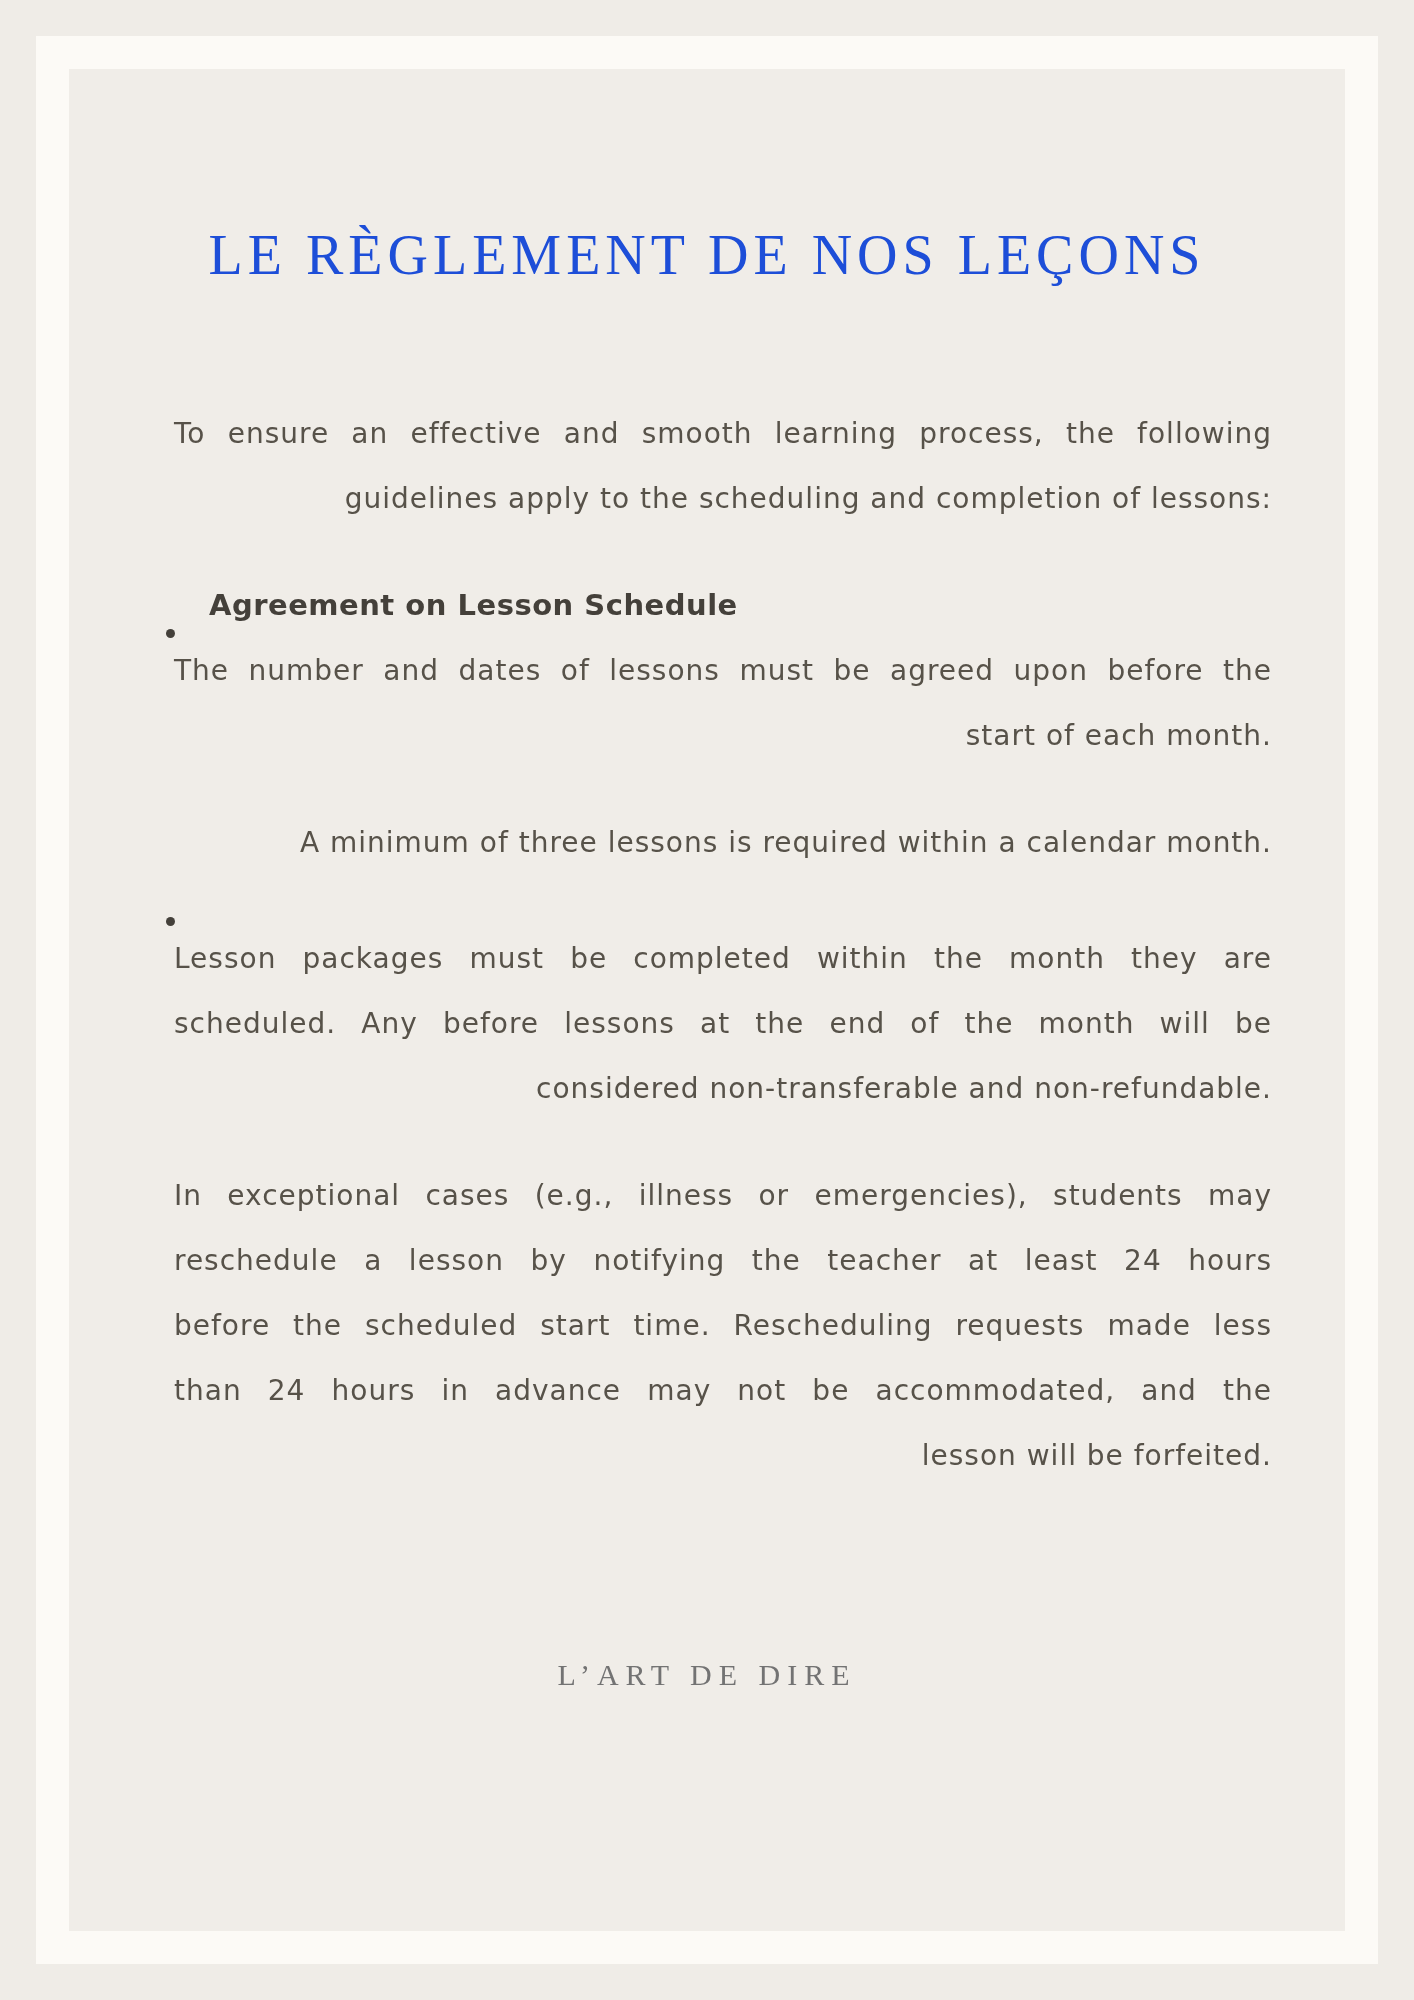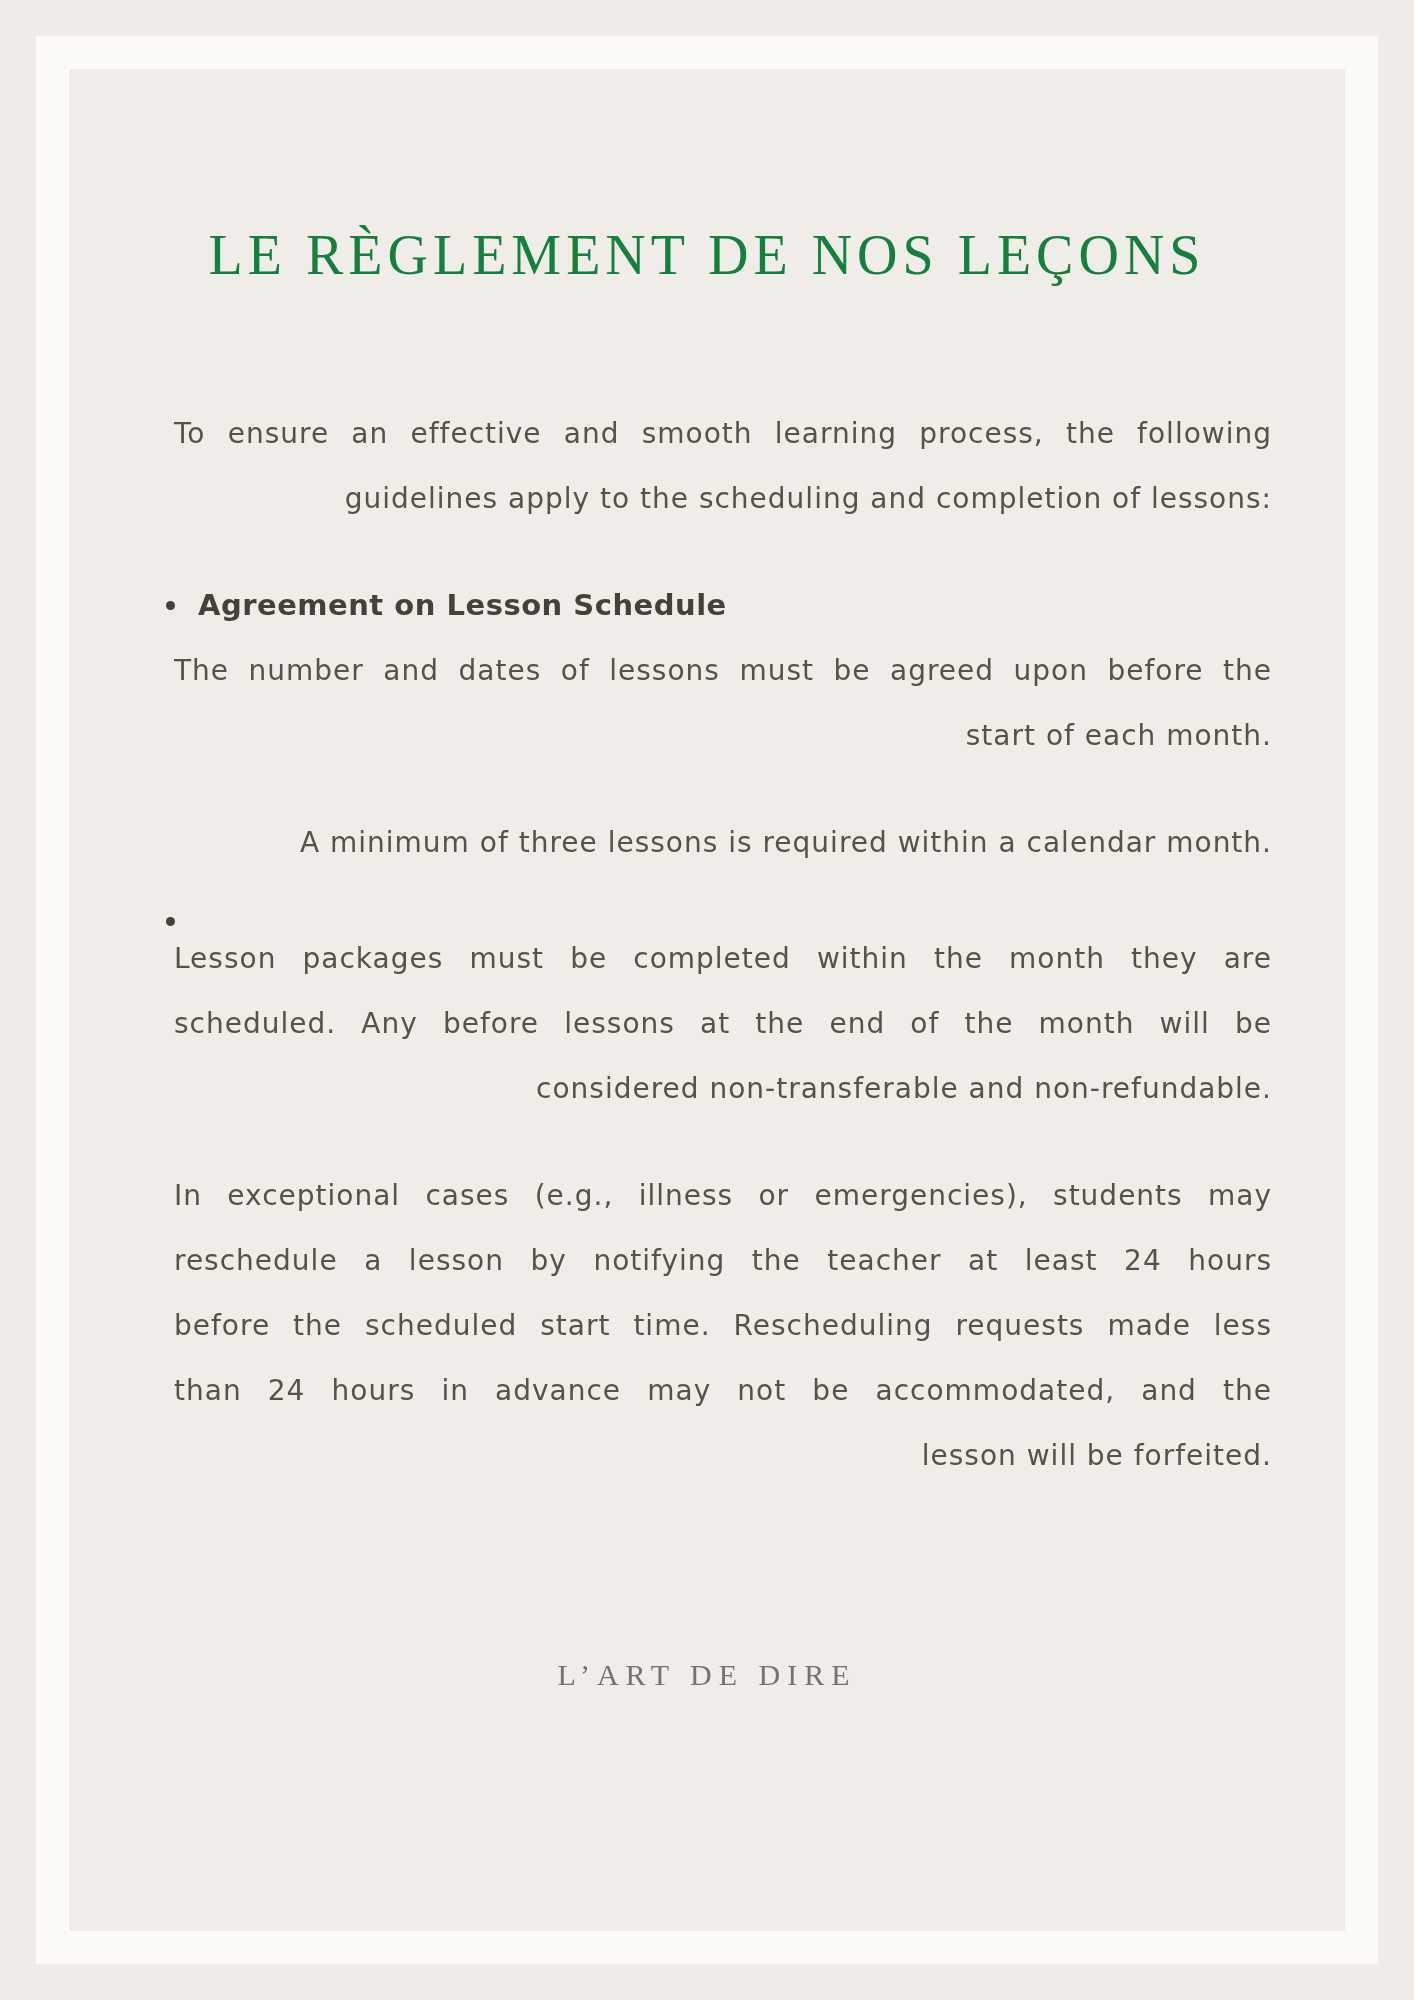--- a/index.html
+++ b/index.html
@@ -16,21 +16,21 @@
   .content { padding: 0 73px; }
 
   .doc-title {
     margin: 156px 0 0 0;
     font-family: "Liberation Serif", serif;
     font-weight: 400;
     font-size: 56px;
     line-height: 60px;
     letter-spacing: 5px;
     text-align: center;
-    color: #15803d;
+    color: #1d4ed8;
     white-space: nowrap;
   }
 
   .bodyline {
     font-size: 28px;
     line-height: 65px;
     letter-spacing: 1px;
     color: #575249;
     text-align: right;
     white-space: normal;
@@ -40,23 +40,24 @@
     text-align-last: justify;
     margin-left: 32px;
   }
 
   .intro { margin-top: 116px; }
 
   .rule-section { margin-top: 42px; }
 
   .bullet-row {
     display: flex;
-    align-items: center;
+    align-items: flex-end;
     line-height: 65px;
     margin-left: 24px;
+    gap: 11px;
   }
   .bullet-dot {
     width: 9px; height: 9px;
     border-radius: 50%;
     background: #44403a;
     flex: 0 0 auto;
     margin-right: 23px;
   }
   .bullet-heading {
     font-size: 29px;

